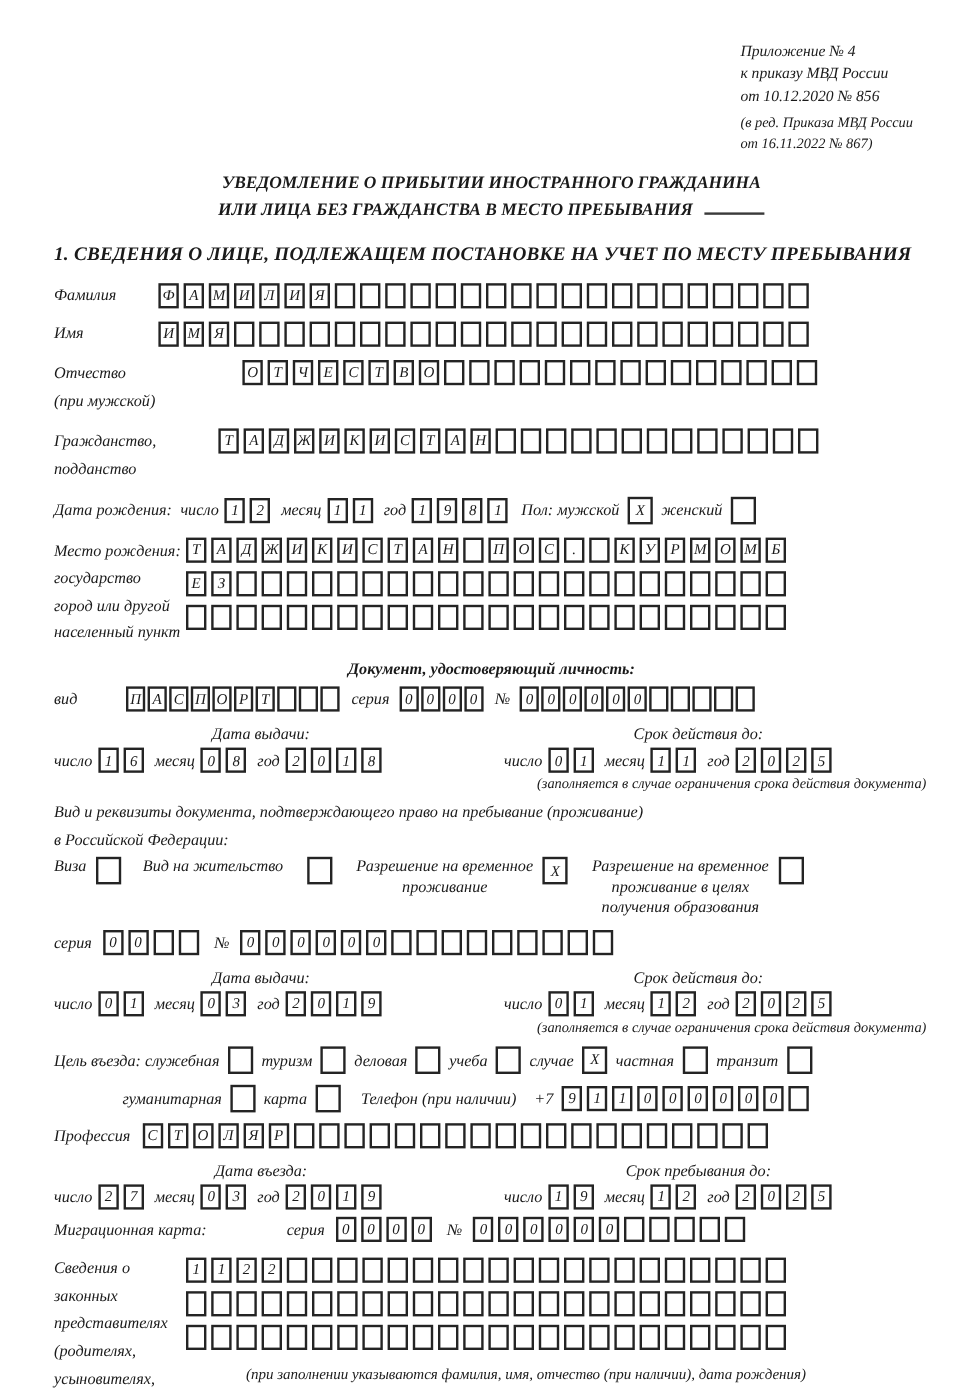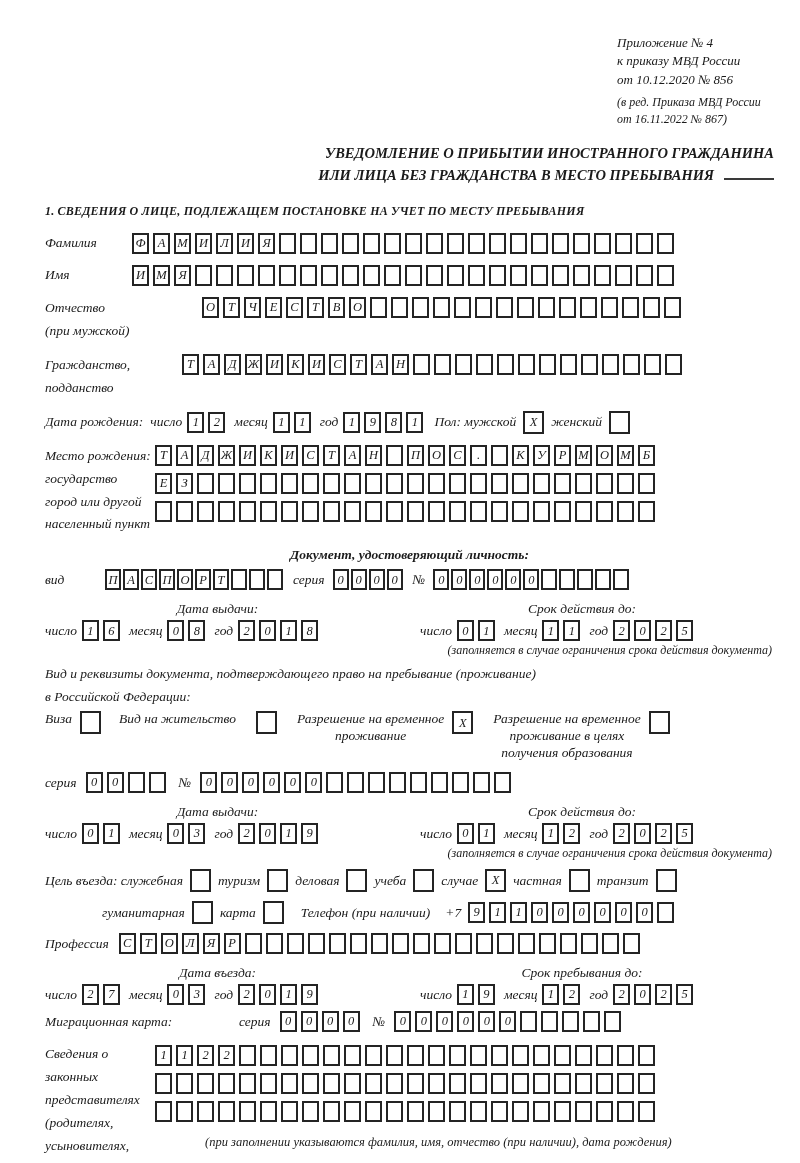--- a/index.html
+++ b/index.html
@@ -10,23 +10,23 @@
     color: #1a1a1a; font-size: 13.5px;
   }
   .page { padding: 34px 26px 0 45px; font-style: italic; }
 
   
   .hdr { margin-left: 572px; width: 200px; line-height: 1.42; font-size: 13px; }
   .hdr .rev { font-size: 12px; margin-top: 5px; line-height: 1.4; }
   .forma { text-align: right; font-weight: 700; font-size: 14px; margin: 20px 10px 0 0; letter-spacing: .4px; }
 
   
-  .title { text-align: right; font-weight: 700; font-size: 14.5px; line-height: 1.55; margin-top: 14px; }
+  .title { text-align: center; font-weight: 700; font-size: 14.5px; line-height: 1.55; margin-top: 14px; }
   .blank { display:inline-block; width: 50px; border-bottom: 2.5px solid #3a3a3a; height: .9em; margin-left: 10px; }
-  .sec-head { font-weight: 700; font-size: 12px; margin-top: 17px; margin-bottom: 14px; letter-spacing: .2px; }
+  .sec-head { font-weight: 700; font-size: 16px; margin-top: 17px; margin-bottom: 14px; letter-spacing: .2px; }
 
   
   .row { display: flex; align-items: center; margin-bottom: 11px; }
   .row.top { align-items: flex-start; }
   .lbl { flex: 0 0 auto; }
   .ml2 { display:block; }
   .cells { display: inline-flex; flex-wrap: nowrap; align-items: center; }
   .cb {
     display: inline-flex; align-items: center; justify-content: center;
     width: 17px; height: 21px; border: 2px solid #242424;

